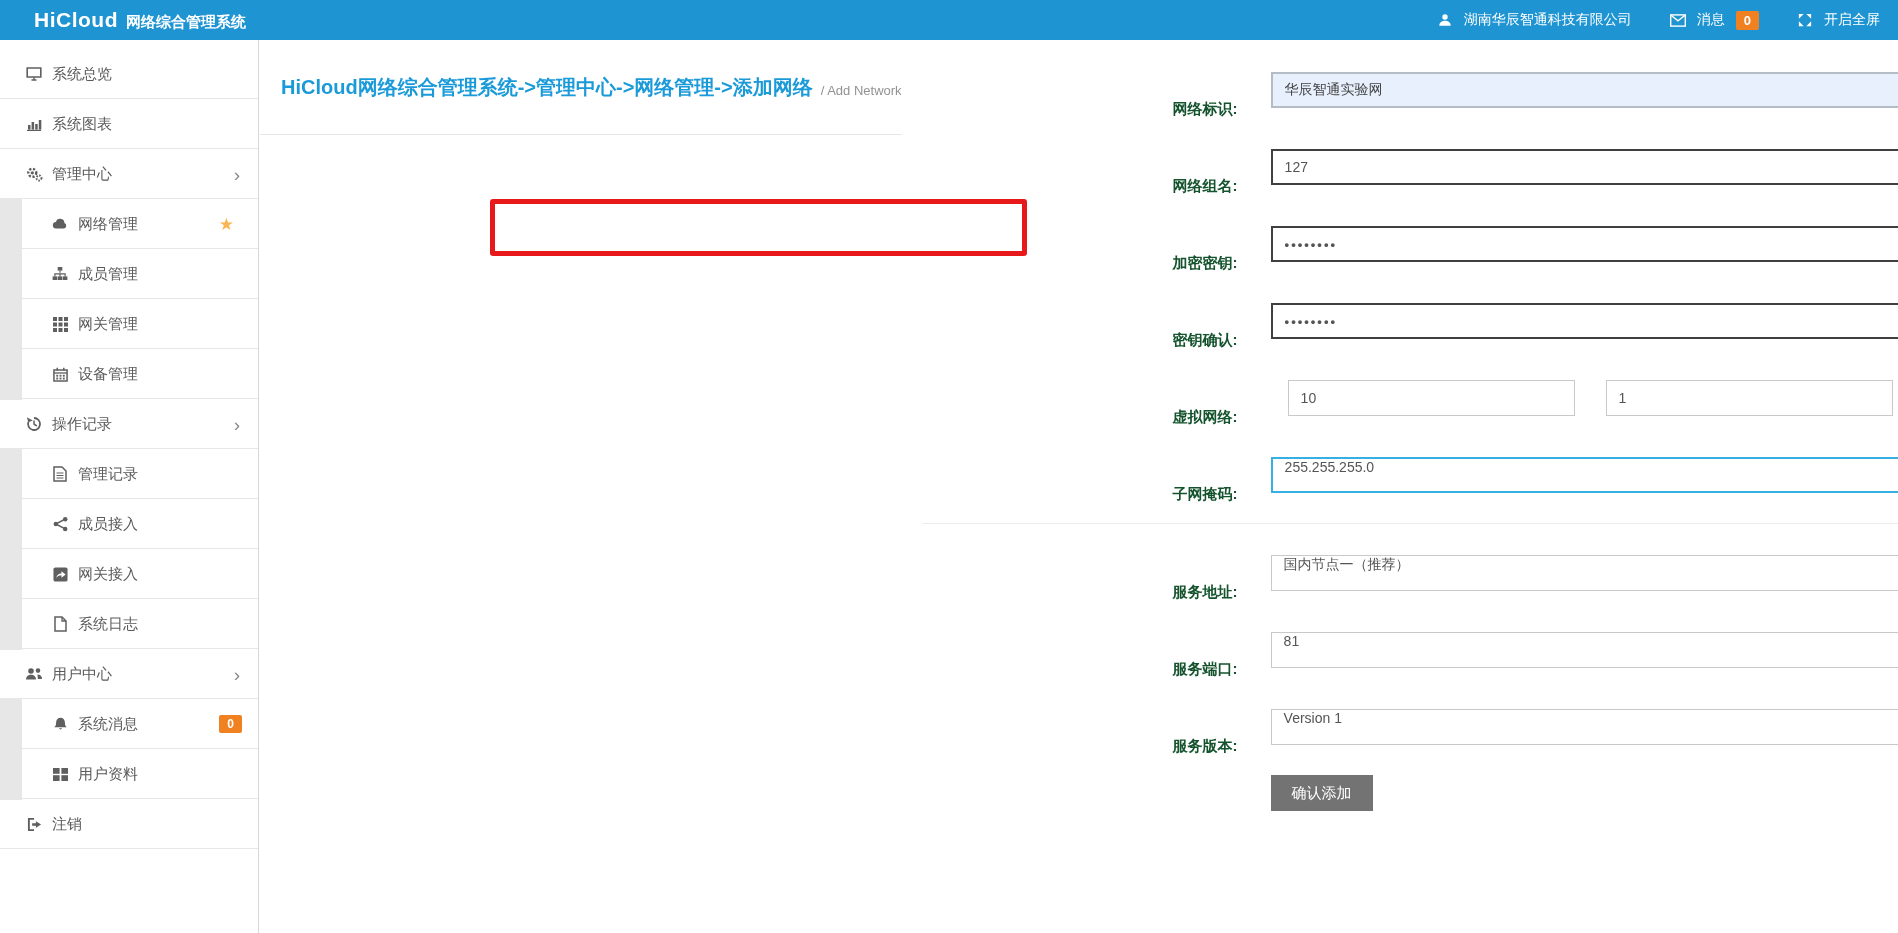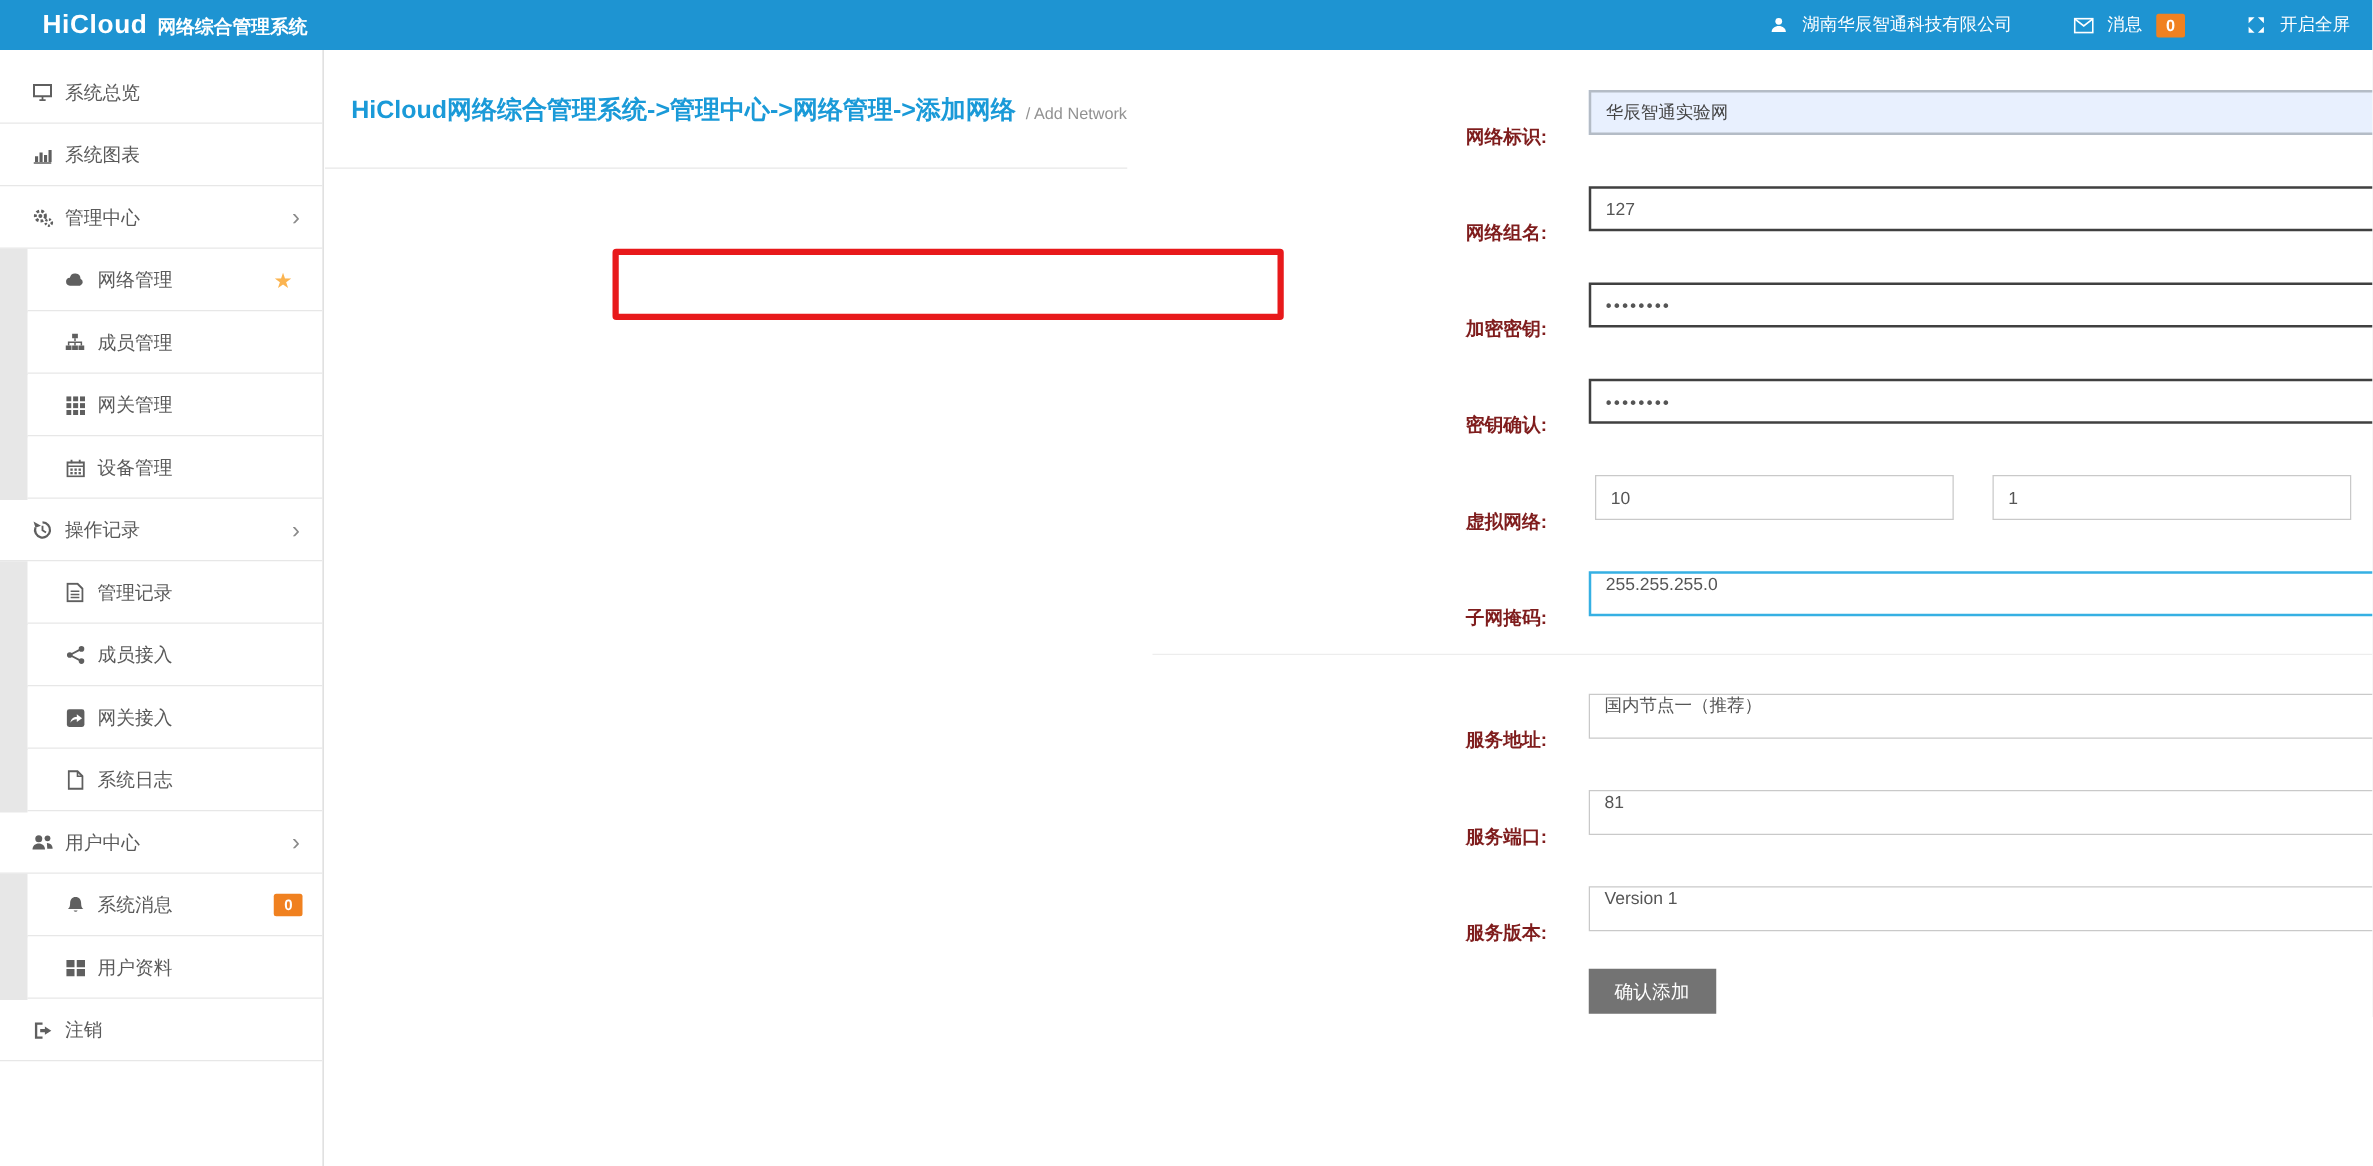--- a/index.html
+++ b/index.html
@@ -6,21 +6,21 @@
   .page{position:relative;width:1898px;height:933px;background:#fff;overflow:hidden;
         font-family:"Liberation Sans","DejaVu Sans",sans-serif;color:#333;}
 
   
   .topbar{position:absolute;left:0;top:0;width:100%;height:40px;background:#1e94d2;
           display:flex;align-items:center;justify-content:space-between;box-sizing:border-box;
           padding:0 18px;color:#fff;}
   .brand{display:flex;align-items:baseline;cursor:pointer;margin-left:16px;}
   .brand-name{font-size:21px;font-weight:bold;letter-spacing:.5px;}
   .brand-suffix{font-size:15px;font-weight:bold;margin-left:8px;}
-  .top-right{display:flex;align-items:center;gap:45px;font-size:14px;}
+  .top-right{display:flex;align-items:center;gap:34px;font-size:14px;}
   .top-item{display:flex;align-items:center;gap:7px;cursor:pointer;white-space:nowrap;}
   .top-badge{background:#f08120;color:#fff;font-size:13px;font-weight:bold;
              padding:2px 8px;border-radius:2px;margin-left:4px;}
 
   
   .sidebar{position:absolute;left:0;top:40px;width:259px;height:915px;background:#fff;
            border-right:1px solid #d7d7d7;box-sizing:border-box;padding-top:9px;overflow:hidden;}
   .sn-item{position:relative;height:50px;display:flex;align-items:center;
            font-size:15px;color:#5a5a5a;cursor:pointer;box-sizing:border-box;}
   .sn-item::after{content:"";position:absolute;left:0;right:0;bottom:0;height:1px;background:#e7e7e7;}
@@ -41,30 +41,30 @@
   .breadcrumb-bar{height:95px;flex:none;border-bottom:1px solid #e7e7e7;display:flex;
                   align-items:center;padding-left:21px;box-sizing:border-box;}
   .bc-path{color:#1a9ad8;font-size:20px;font-weight:bold;}
   .bc-suffix{color:#929292;font-size:13px;margin-left:8px;padding-top:6px;}
 
   .form-section{flex:none;padding:21px 0 20px 0;background:#fff;}
   .gray-footer{flex:1;background:#f3f3f4;}
 
   .form-row{display:flex;align-items:center;margin-bottom:19px;}
   .flabel{width:369px;flex:none;text-align:right;padding-right:33px;box-sizing:border-box;
-          font-size:15px;font-weight:bold;color:#7f1d1d;margin-top:39px;}
+          font-size:15px;font-weight:bold;color:#14532d;margin-top:39px;}
   .tinput{width:969px;height:36px;box-sizing:border-box;border:2px solid #404040;
           font-size:14px;color:#555;padding:0 12px;background:#fff;
           font-family:"Liberation Sans","DejaVu Sans",sans-serif;}
   .tinput.disabled{background:#e8f0fe;border-color:#b4bcc6;color:#444;}
   .pwd{letter-spacing:2px;font-weight:bold;font-size:13px;}
   .vnet-input{width:287px;height:36px;box-sizing:border-box;border:1px solid #c9c9c9;
           font-size:14px;color:#555;padding:0 12px;
           font-family:"Liberation Sans","DejaVu Sans",sans-serif;}
-  .v1{margin-left:5px;} .v2{margin-left:31px;} .v3{margin-left:39px;}
+  .v1{margin-left:17px;} .v2{margin-left:31px;} .v3{margin-left:39px;}
   .sel{position:relative;width:969px;height:36px;box-sizing:border-box;border:1px solid #c9c9c9;
        display:flex;align-items:flex-start;padding:0 26px 0 12px;font-size:14px;color:#555;
        background:#fff;cursor:pointer;}
   .sel.focus{border:2px solid #36b0e3;}
   .caret{position:absolute;right:13px;top:50%;margin-top:-2px;width:0;height:0;
          border-left:4px solid transparent;border-right:4px solid transparent;
          border-top:5px solid #444;}
   .form-hr{border:none;border-top:1px solid #ededed;margin:0 40px 20px 20px;}
   .submit-btn{margin-left:369px;width:102px;height:36px;background:#737373;color:#fff;
               border:none;font-size:15px;cursor:pointer;

